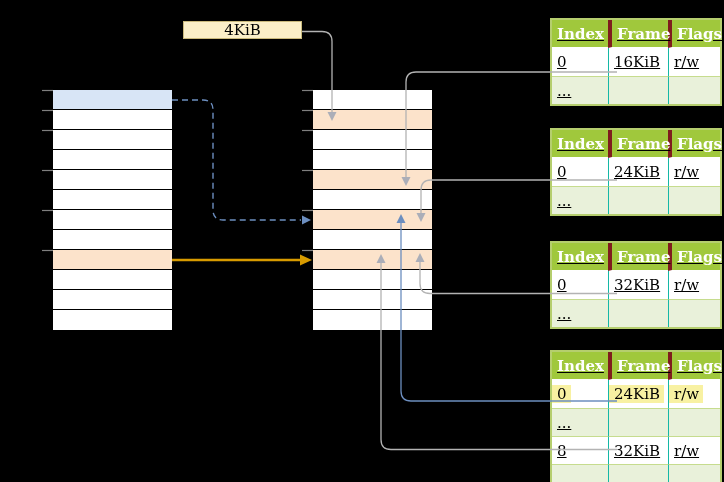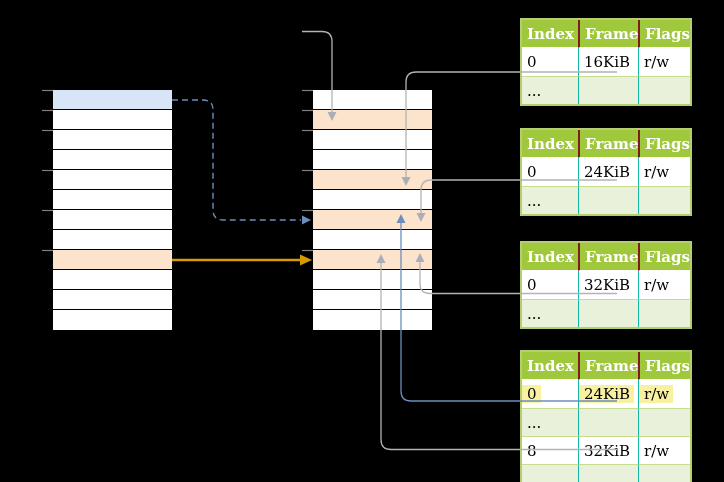--- a/index.html
+++ b/index.html
@@ -21,31 +21,31 @@
   .vtable{position:absolute;width:119px;outline:1px solid #000;}
   .vtable .vrow{height:20px;box-sizing:border-box;border-bottom:1px solid #000;background:#fff;}
   .vtable .vrow:last-child{border-bottom:none;}
   .vtable .c-blue{background:var(--light-blue);}
   .vtable .c-orange{background:var(--peach);}
   .vt-left{left:53px;top:90px;}
   .vt-mid{left:313px;top:90px;}
 
   
   .ptable{
-    position:absolute;left:520px;width:168px;
+    position:absolute;left:550px;width:168px;
     border-collapse:separate;border-spacing:0;table-layout:fixed;
     border:2px solid var(--table-border-green);
-    font-size:15px;color:#000;
+    font-size:15px;color:#000;text-decoration:underline;
   }
   .ptable th{
     background:var(--header-green);color:#fff;font-weight:bold;
     height:27px;text-align:left;padding:0 0 0 5px;font-size:15px;
     border-bottom:1px solid #fff;
   }
-  .ptable th.sep{border-left:2px solid #7f1d1d;margin-left:44px;}
+  .ptable th.sep{border-left:4px solid #7f1d1d;margin-left:44px;}
   .ptable td{
     height:28px;box-sizing:border-box;background:#fff;
     padding:0 0 0 5px;vertical-align:middle;
   }
   .ptable td.sep{border-left:1px solid #14b8a6;}
   .ptable tr.data + tr.data td{border-top:1px solid var(--row-divider-green);}
   .ptable tr.alt td{background:var(--row-alt-green);}
   .ptable .hl{
     background:var(--highlight-yellow);
     display:inline-block;padding:0 4px 0 5px;margin-left:-5px;
@@ -64,20 +64,21 @@
   .ah-gray{fill:var(--arrowhead-gray);stroke:none;}
   .ah-blue{fill:var(--arrow-blue);stroke:none;}
   .ah-orange{fill:var(--arrow-orange);stroke:none;}
   .tick{stroke:var(--tick-gray);stroke-width:1.2;}
 </style>
 </head>
 <body>
 
 <div id="canvas">
 
+  <div class="size-badge">4KiB</div>
 
   <div class="vtable vt-left">
     <div class="vrow c-blue"></div>
     <div class="vrow"></div>
     <div class="vrow"></div>
     <div class="vrow"></div>
     <div class="vrow"></div>
     <div class="vrow"></div>
     <div class="vrow"></div>
     <div class="vrow"></div>

